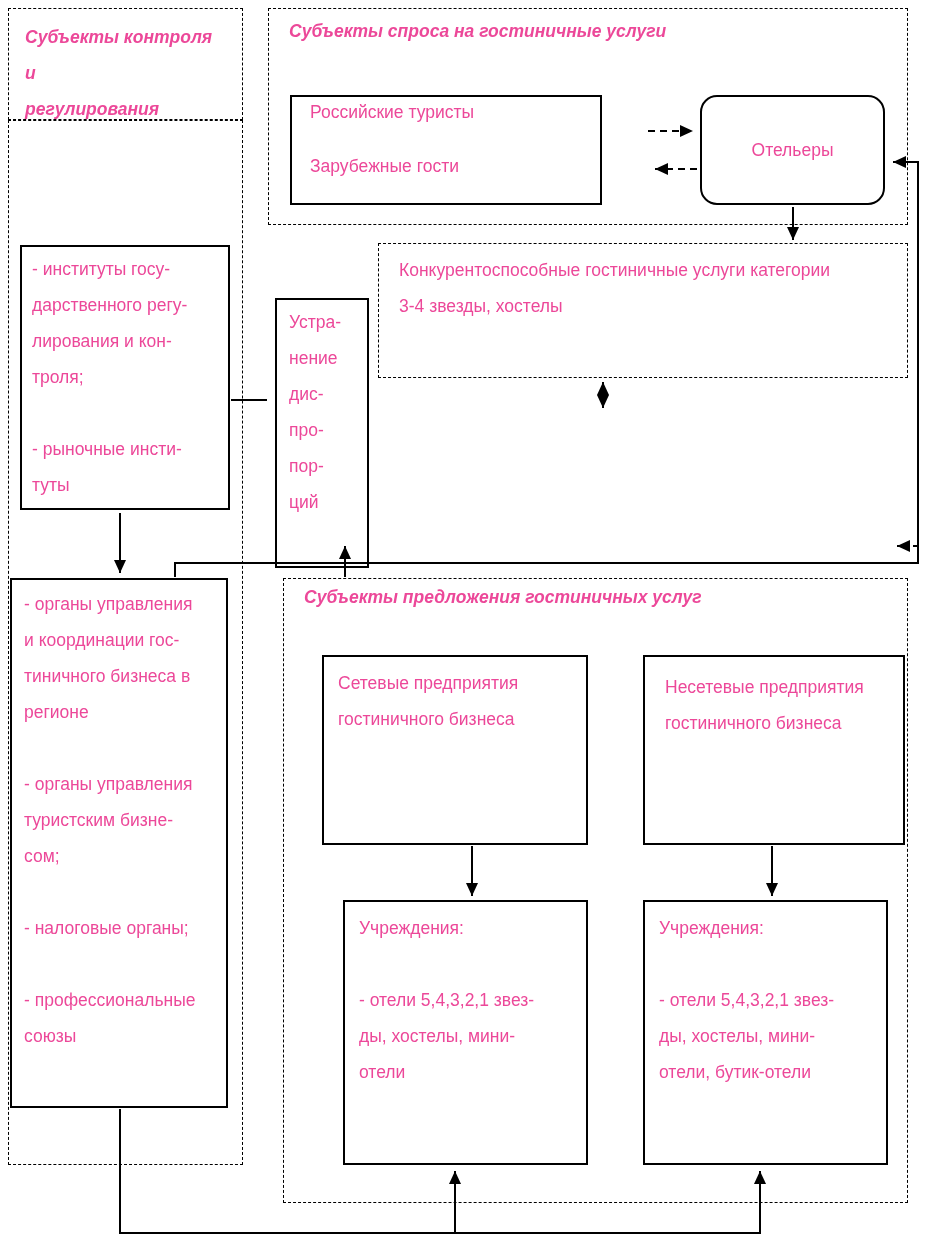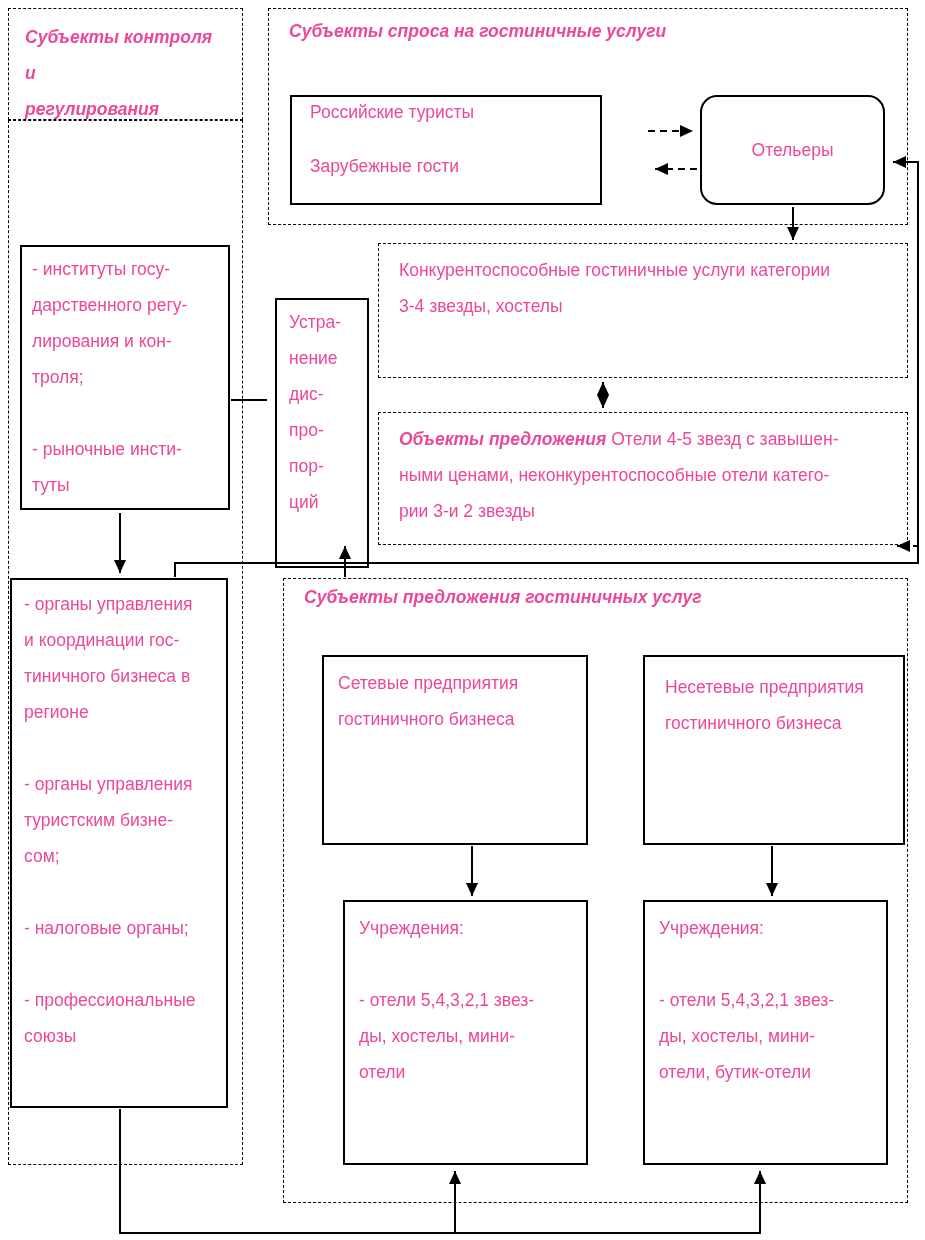--- a/index.html
+++ b/index.html
@@ -100,25 +100,20 @@
 
   <div class="abs solid center" style="left:700px;top:95px;width:185px;height:110px;border-radius:17px;">
     <div>Отельеры</div>
   </div>
 
   <div class="abs dashed" style="left:378px;top:243px;width:530px;height:135px;padding:8px 20px;">
     <div class="txt">Конкурентоспособные гостиничные услуги категории
 3-4 звезды, хостелы</div>
   </div>
 
-  <div class="abs dashed" style="left:378px;top:412px;width:530px;height:133px;padding:8px 20px;">
-    <div class="txt"><span class="ttl">Объекты  предложения</span> <span>Отели  4-5 звезд с завышен-
-ными ценами, неконкурентоспособные отели катего-
-рии 3-и 2 звезды</span></div>
-  </div>
 
   <div class="abs dashed" style="left:283px;top:578px;width:625px;height:625px;padding:8px 20px;">
     <div class="ttl">Субъекты предложения гостиничных услуг</div>
   </div>
 
   <div class="abs solid" style="left:322px;top:655px;width:266px;height:190px;padding:8px 14px;">
     <div class="txt">Сетевые предприятия
 гостиничного бизнеса</div>
   </div>
 

